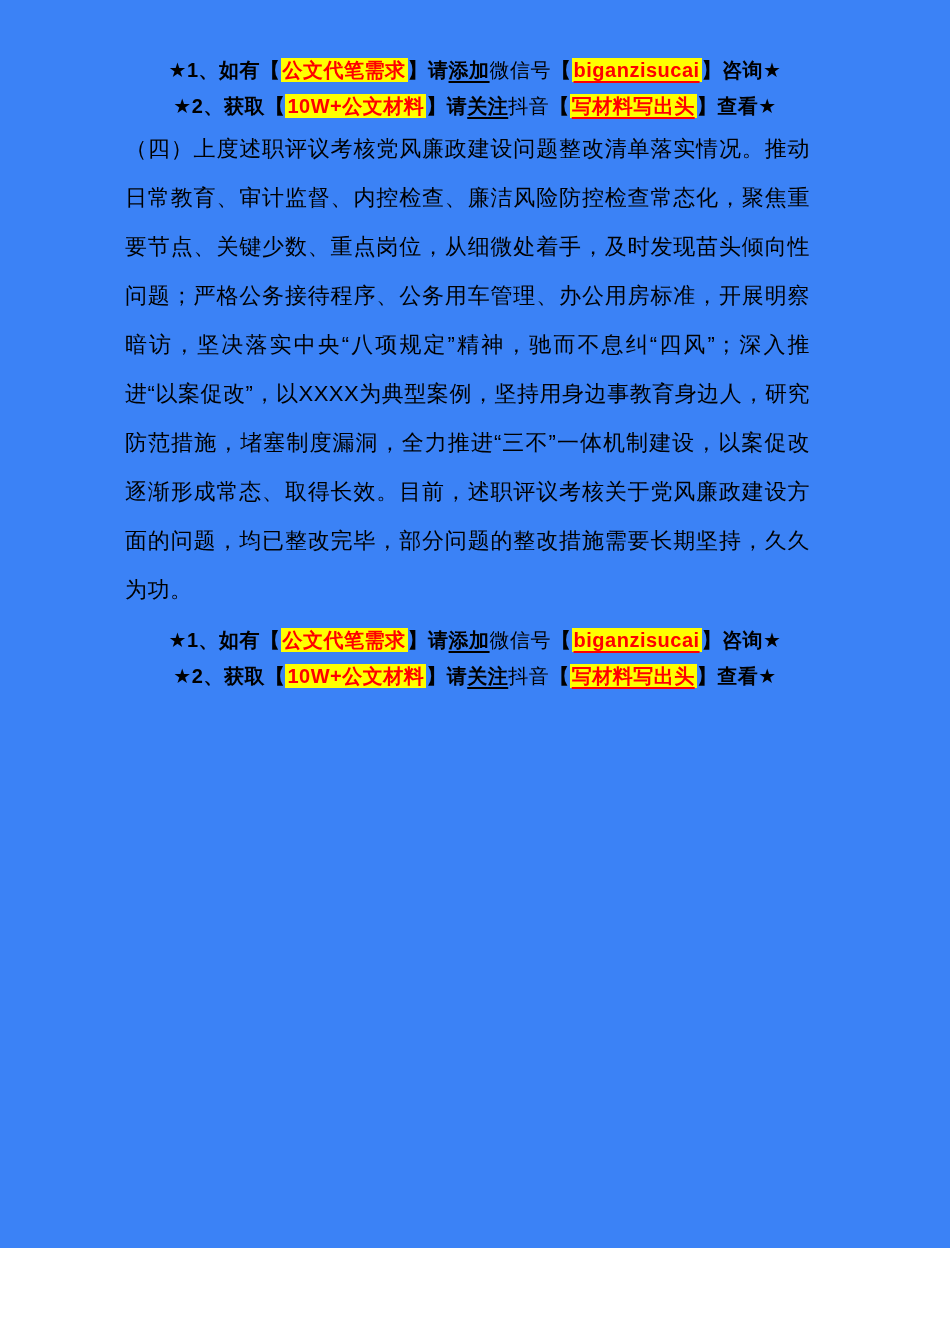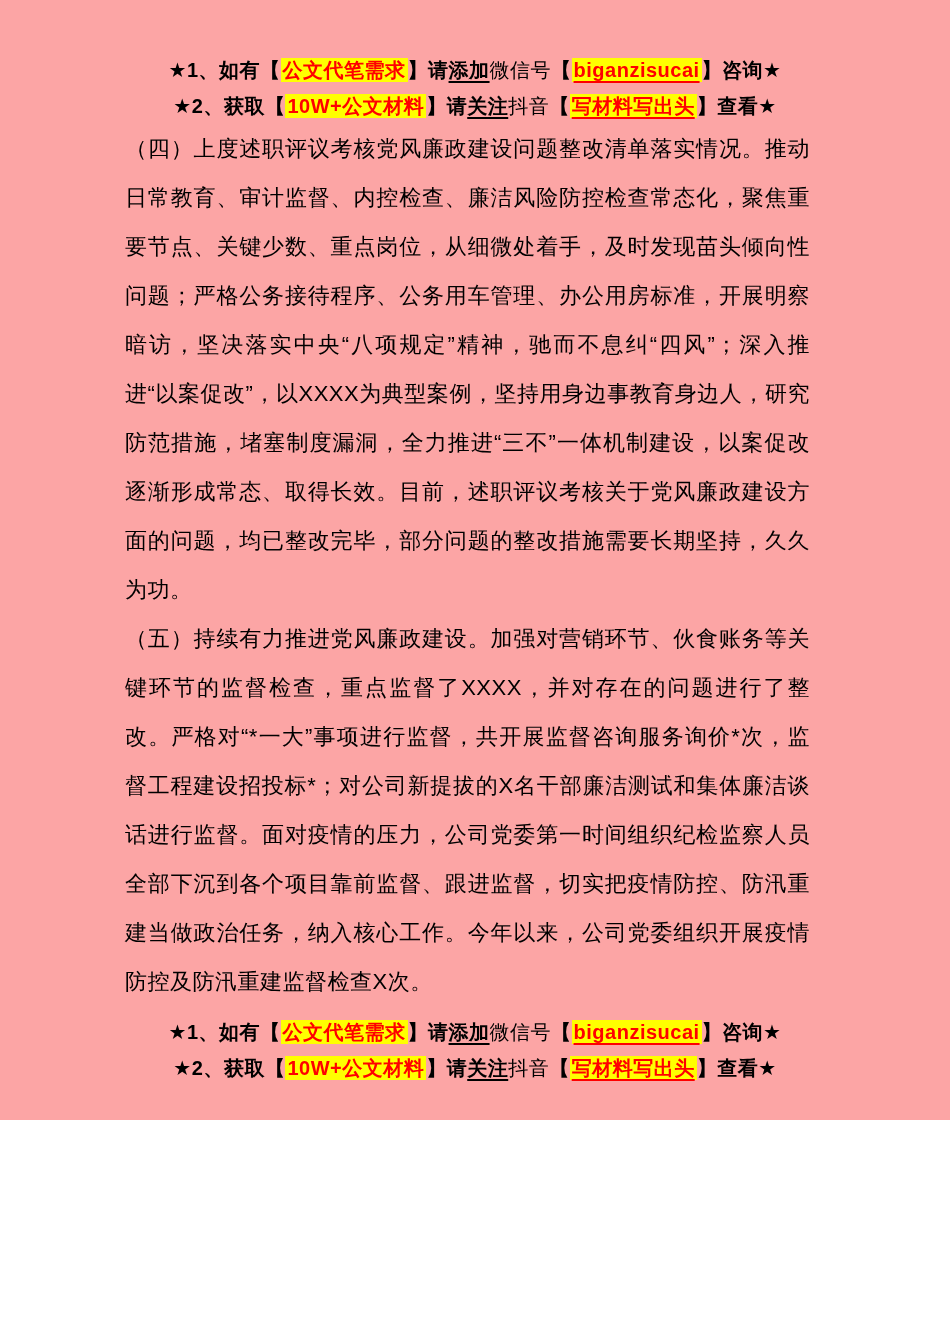--- a/index.html
+++ b/index.html
@@ -3,22 +3,22 @@
 <meta charset="utf-8">
 <style>
   html, body {
     margin: 0;
     padding: 0;
     background: #ffffff;
   }
   .page {
     position: relative;
     width: 950px;
-    height: 1120px;
-    background: #fca5a5;
+    height: 1248px;
+    background: #3b82f6;
     color: #000000;
     font-family: "Liberation Sans", "DejaVu Sans", sans-serif;
     overflow: hidden;
     box-sizing: border-box;
   }
   .banner {
     text-align: center;
     white-space: nowrap;
   }
   .banner.top { padding-top: 52px; }
@@ -72,21 +72,20 @@
 
 <div class="page">
 
   <div class="banner top">
     <div class="banner-line"><span class="seg-bold">★1、如有【</span><span class="seg-red-highlight">公文代笔需求</span><span class="seg-bold">】请</span><span class="seg-bold-underline">添加</span><span class="seg-normal">微信号</span><span class="seg-bold">【</span><span class="seg-red-highlight-underline">biganzisucai</span><span class="seg-bold">】咨询★</span></div>
     <div class="banner-line"><span class="seg-bold">★2、获取【</span><span class="seg-red-highlight">10W+公文材料</span><span class="seg-bold">】请</span><span class="seg-bold-underline">关注</span><span class="seg-normal">抖音</span><span class="seg-bold">【</span><span class="seg-red-highlight-underline">写材料写出头</span><span class="seg-bold">】查看★</span></div>
   </div>
 
   <div class="doc-body">
     <p>（四）上度述职评议考核党风廉政建设问题整改清单落实情况。推动日常教育、审计监督、内控检查、廉洁风险防控检查常态化，聚焦重要节点、关键少数、重点岗位，从细微处着手，及时发现苗头倾向性问题；严格公务接待程序、公务用车管理、办公用房标准，开展明察暗访，坚决落实中央“八项规定”精神，驰而不息纠“四风”；深入推进“以案促改”，以XXXX为典型案例，坚持用身边事教育身边人，研究防范措施，堵塞制度漏洞，全力推进“三不”一体机制建设，以案促改逐渐形成常态、取得长效。目前，述职评议考核关于党风廉政建设方面的问题，均已整改完毕，部分问题的整改措施需要长期坚持，久久为功。</p>
-    <p>（五）持续有力推进党风廉政建设。加强对营销环节、伙食账务等关键环节的监督检查，重点监督了XXXX，并对存在的问题进行了整改。严格对“*一大”事项进行监督，共开展监督咨询服务询价*次，监督工程建设招投标*；对公司新提拔的X名干部廉洁测试和集体廉洁谈话进行监督。面对疫情的压力，公司党委第一时间组织纪检监察人员全部下沉到各个项目靠前监督、跟进监督，切实把疫情防控、防汛重建当做政治任务，纳入核心工作。今年以来，公司党委组织开展疫情防控及防汛重建监督检查X次。</p>
   </div>
 
   <div class="banner bottom">
     <div class="banner-line"><span class="seg-bold">★1、如有【</span><span class="seg-red-highlight">公文代笔需求</span><span class="seg-bold">】请</span><span class="seg-bold-underline">添加</span><span class="seg-normal">微信号</span><span class="seg-bold">【</span><span class="seg-red-highlight-underline">biganzisucai</span><span class="seg-bold">】咨询★</span></div>
     <div class="banner-line"><span class="seg-bold">★2、获取【</span><span class="seg-red-highlight">10W+公文材料</span><span class="seg-bold">】请</span><span class="seg-bold-underline">关注</span><span class="seg-normal">抖音</span><span class="seg-bold">【</span><span class="seg-red-highlight-underline">写材料写出头</span><span class="seg-bold">】查看★</span></div>
   </div>
 
 </div>
 
 </body></html>

